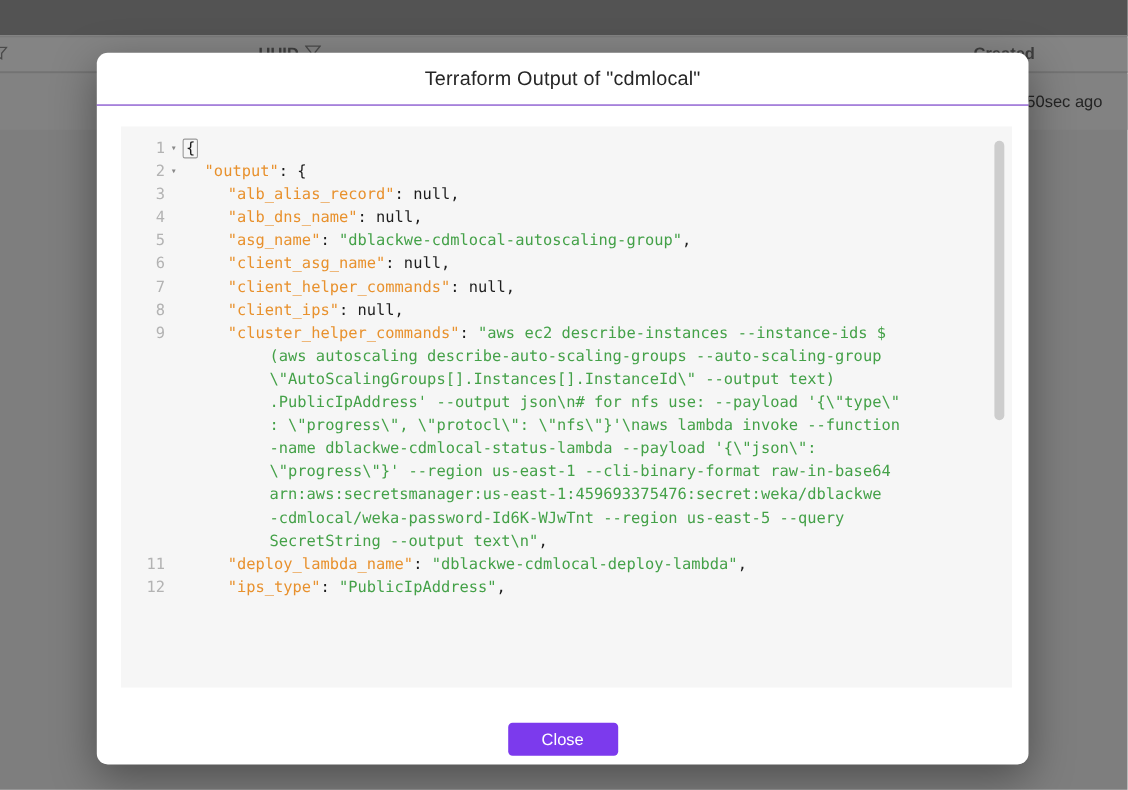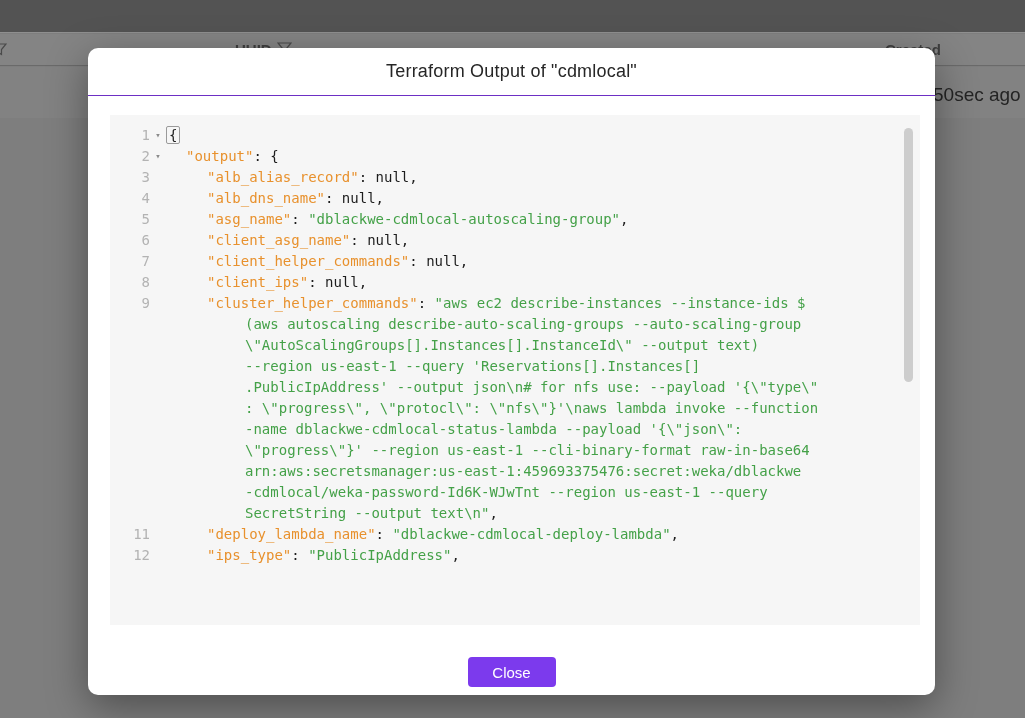--- a/index.html
+++ b/index.html
@@ -26,21 +26,21 @@
     position:absolute;left:0;top:34px;width:100%;height:32px;
     background:#848484;border-bottom:1px solid #6a6a6a;
     color:#3e3e3e;font-size:15px;font-weight:600;
   }
   .bg-col-uuid{position:absolute;left:235px;top:7px;display:flex;align-items:center;gap:5px;}
   .bg-col-created{position:absolute;left:885px;top:7px;}
   .funnel-edge{position:absolute;left:-8px;top:8px;}
   .bg-table-row{
     position:absolute;left:0;top:67px;width:100%;height:51px;background:#828282;
   }
-  .bg-created-val{position:absolute;left:933px;top:17px;font-size:19px;color:#242424;}
+  .bg-created-val{position:absolute;left:933px;top:17px;font-size:15px;color:#242424;}
 
   
   .modal{
     position:absolute;left:88px;top:48px;width:847px;height:647px;
     background:#ffffff;border-radius:10px;z-index:5;
     box-shadow:0 12px 40px rgba(0,0,0,0.38);
   }
   .modal-header{
     height:48px;display:flex;align-items:center;justify-content:center;
     border-bottom:1px solid var(--accent);
@@ -69,21 +69,21 @@
   .tok-p{color:var(--c-plain);}
   .tok-b{color:var(--c-plain);border:1px solid #9a9a9a;border-radius:2px;padding:0 2px;}
 
   .vscroll-thumb{
     position:absolute;right:7px;top:13px;width:9px;height:254px;
     background:#cdcdcd;border-radius:5px;
   }
 
   .close-btn{
     position:absolute;left:50%;transform:translateX(-50%);bottom:8px;
-    width:88px;height:30px;background:var(--btn);color:#fff;
+    width:100px;height:30px;background:var(--btn);color:#fff;
     border:none;border-radius:4px;font-size:15px;font-family:inherit;
     font-weight:500;cursor:pointer;
   }
 </style>
 </head>
 <body>
 
 <div class="bg-topbar"></div>
 
 <div class="bg-table-header">
@@ -118,27 +118,26 @@
         <div class="code-row"><span class="gut">2</span><span class="car">▾</span><span class="ct i1"><span class="tok-k">"output"</span><span class="tok-p">: {</span></span></div>
         <div class="code-row"><span class="gut">3</span><span class="car"></span><span class="ct i2"><span class="tok-k">"alb_alias_record"</span><span class="tok-p">: null,</span></span></div>
         <div class="code-row"><span class="gut">4</span><span class="car"></span><span class="ct i2"><span class="tok-k">"alb_dns_name"</span><span class="tok-p">: null,</span></span></div>
         <div class="code-row"><span class="gut">5</span><span class="car"></span><span class="ct i2"><span class="tok-k">"asg_name"</span><span class="tok-p">: </span><span class="tok-s">"dblackwe-cdmlocal-autoscaling-group"</span><span class="tok-p">,</span></span></div>
         <div class="code-row"><span class="gut">6</span><span class="car"></span><span class="ct i2"><span class="tok-k">"client_asg_name"</span><span class="tok-p">: null,</span></span></div>
         <div class="code-row"><span class="gut">7</span><span class="car"></span><span class="ct i2"><span class="tok-k">"client_helper_commands"</span><span class="tok-p">: null,</span></span></div>
         <div class="code-row"><span class="gut">8</span><span class="car"></span><span class="ct i2"><span class="tok-k">"client_ips"</span><span class="tok-p">: null,</span></span></div>
         <div class="code-row"><span class="gut">9</span><span class="car"></span><span class="ct i2"><span class="tok-k">"cluster_helper_commands"</span><span class="tok-p">: </span><span class="tok-s">"aws ec2 describe-instances --instance-ids $</span></span></div>
         <div class="code-row"><span class="gut"></span><span class="car"></span><span class="ct i3"><span class="tok-s">(aws autoscaling describe-auto-scaling-groups --auto-scaling-group</span></span></div>
         <div class="code-row"><span class="gut"></span><span class="car"></span><span class="ct i3"><span class="tok-s">\"AutoScalingGroups[].Instances[].InstanceId\" --output text)</span></span></div>
-        <div class="code-row"><span class="gut"></span><span class="car"></span><span class="ct i3"><span class="tok-s">--region us-east-1 --query 'Reservations[].Instances[]</span></span></div>
         <div class="code-row"><span class="gut"></span><span class="car"></span><span class="ct i3"><span class="tok-s">.PublicIpAddress' --output json\n# for nfs use: --payload '{\"type\"</span></span></div>
         <div class="code-row"><span class="gut"></span><span class="car"></span><span class="ct i3"><span class="tok-s">: \"progress\", \"protocl\": \"nfs\"}'\naws lambda invoke --function</span></span></div>
         <div class="code-row"><span class="gut"></span><span class="car"></span><span class="ct i3"><span class="tok-s">-name dblackwe-cdmlocal-status-lambda --payload '{\"json\":</span></span></div>
         <div class="code-row"><span class="gut"></span><span class="car"></span><span class="ct i3"><span class="tok-s">\"progress\"}' --region us-east-1 --cli-binary-format raw-in-base64</span></span></div>
         <div class="code-row"><span class="gut"></span><span class="car"></span><span class="ct i3"><span class="tok-s">arn:aws:secretsmanager:us-east-1:459693375476:secret:weka/dblackwe</span></span></div>
-        <div class="code-row"><span class="gut"></span><span class="car"></span><span class="ct i3"><span class="tok-s">-cdmlocal/weka-password-Id6K-WJwTnt --region us-east-1 --query</span></span></div>
+        <div class="code-row"><span class="gut"></span><span class="car"></span><span class="ct i3"><span class="tok-s">-cdmlocal/weka-password-Id6K-WJwTnt --region us-east-5 --query</span></span></div>
         <div class="code-row"><span class="gut"></span><span class="car"></span><span class="ct i3"><span class="tok-s">SecretString --output text\n"</span><span class="tok-p">,</span></span></div>
         <div class="code-row"><span class="gut">11</span><span class="car"></span><span class="ct i2"><span class="tok-k">"deploy_lambda_name"</span><span class="tok-p">: </span><span class="tok-s">"dblackwe-cdmlocal-deploy-lambda"</span><span class="tok-p">,</span></span></div>
         <div class="code-row"><span class="gut">12</span><span class="car"></span><span class="ct i2"><span class="tok-k">"ips_type"</span><span class="tok-p">: </span><span class="tok-s">"PublicIpAddress"</span><span class="tok-p">,</span></span></div>
       </div>
     <div class="vscroll-thumb"></div>
   </div>
 
   <button class="close-btn">Close</button>
 </div>
 

